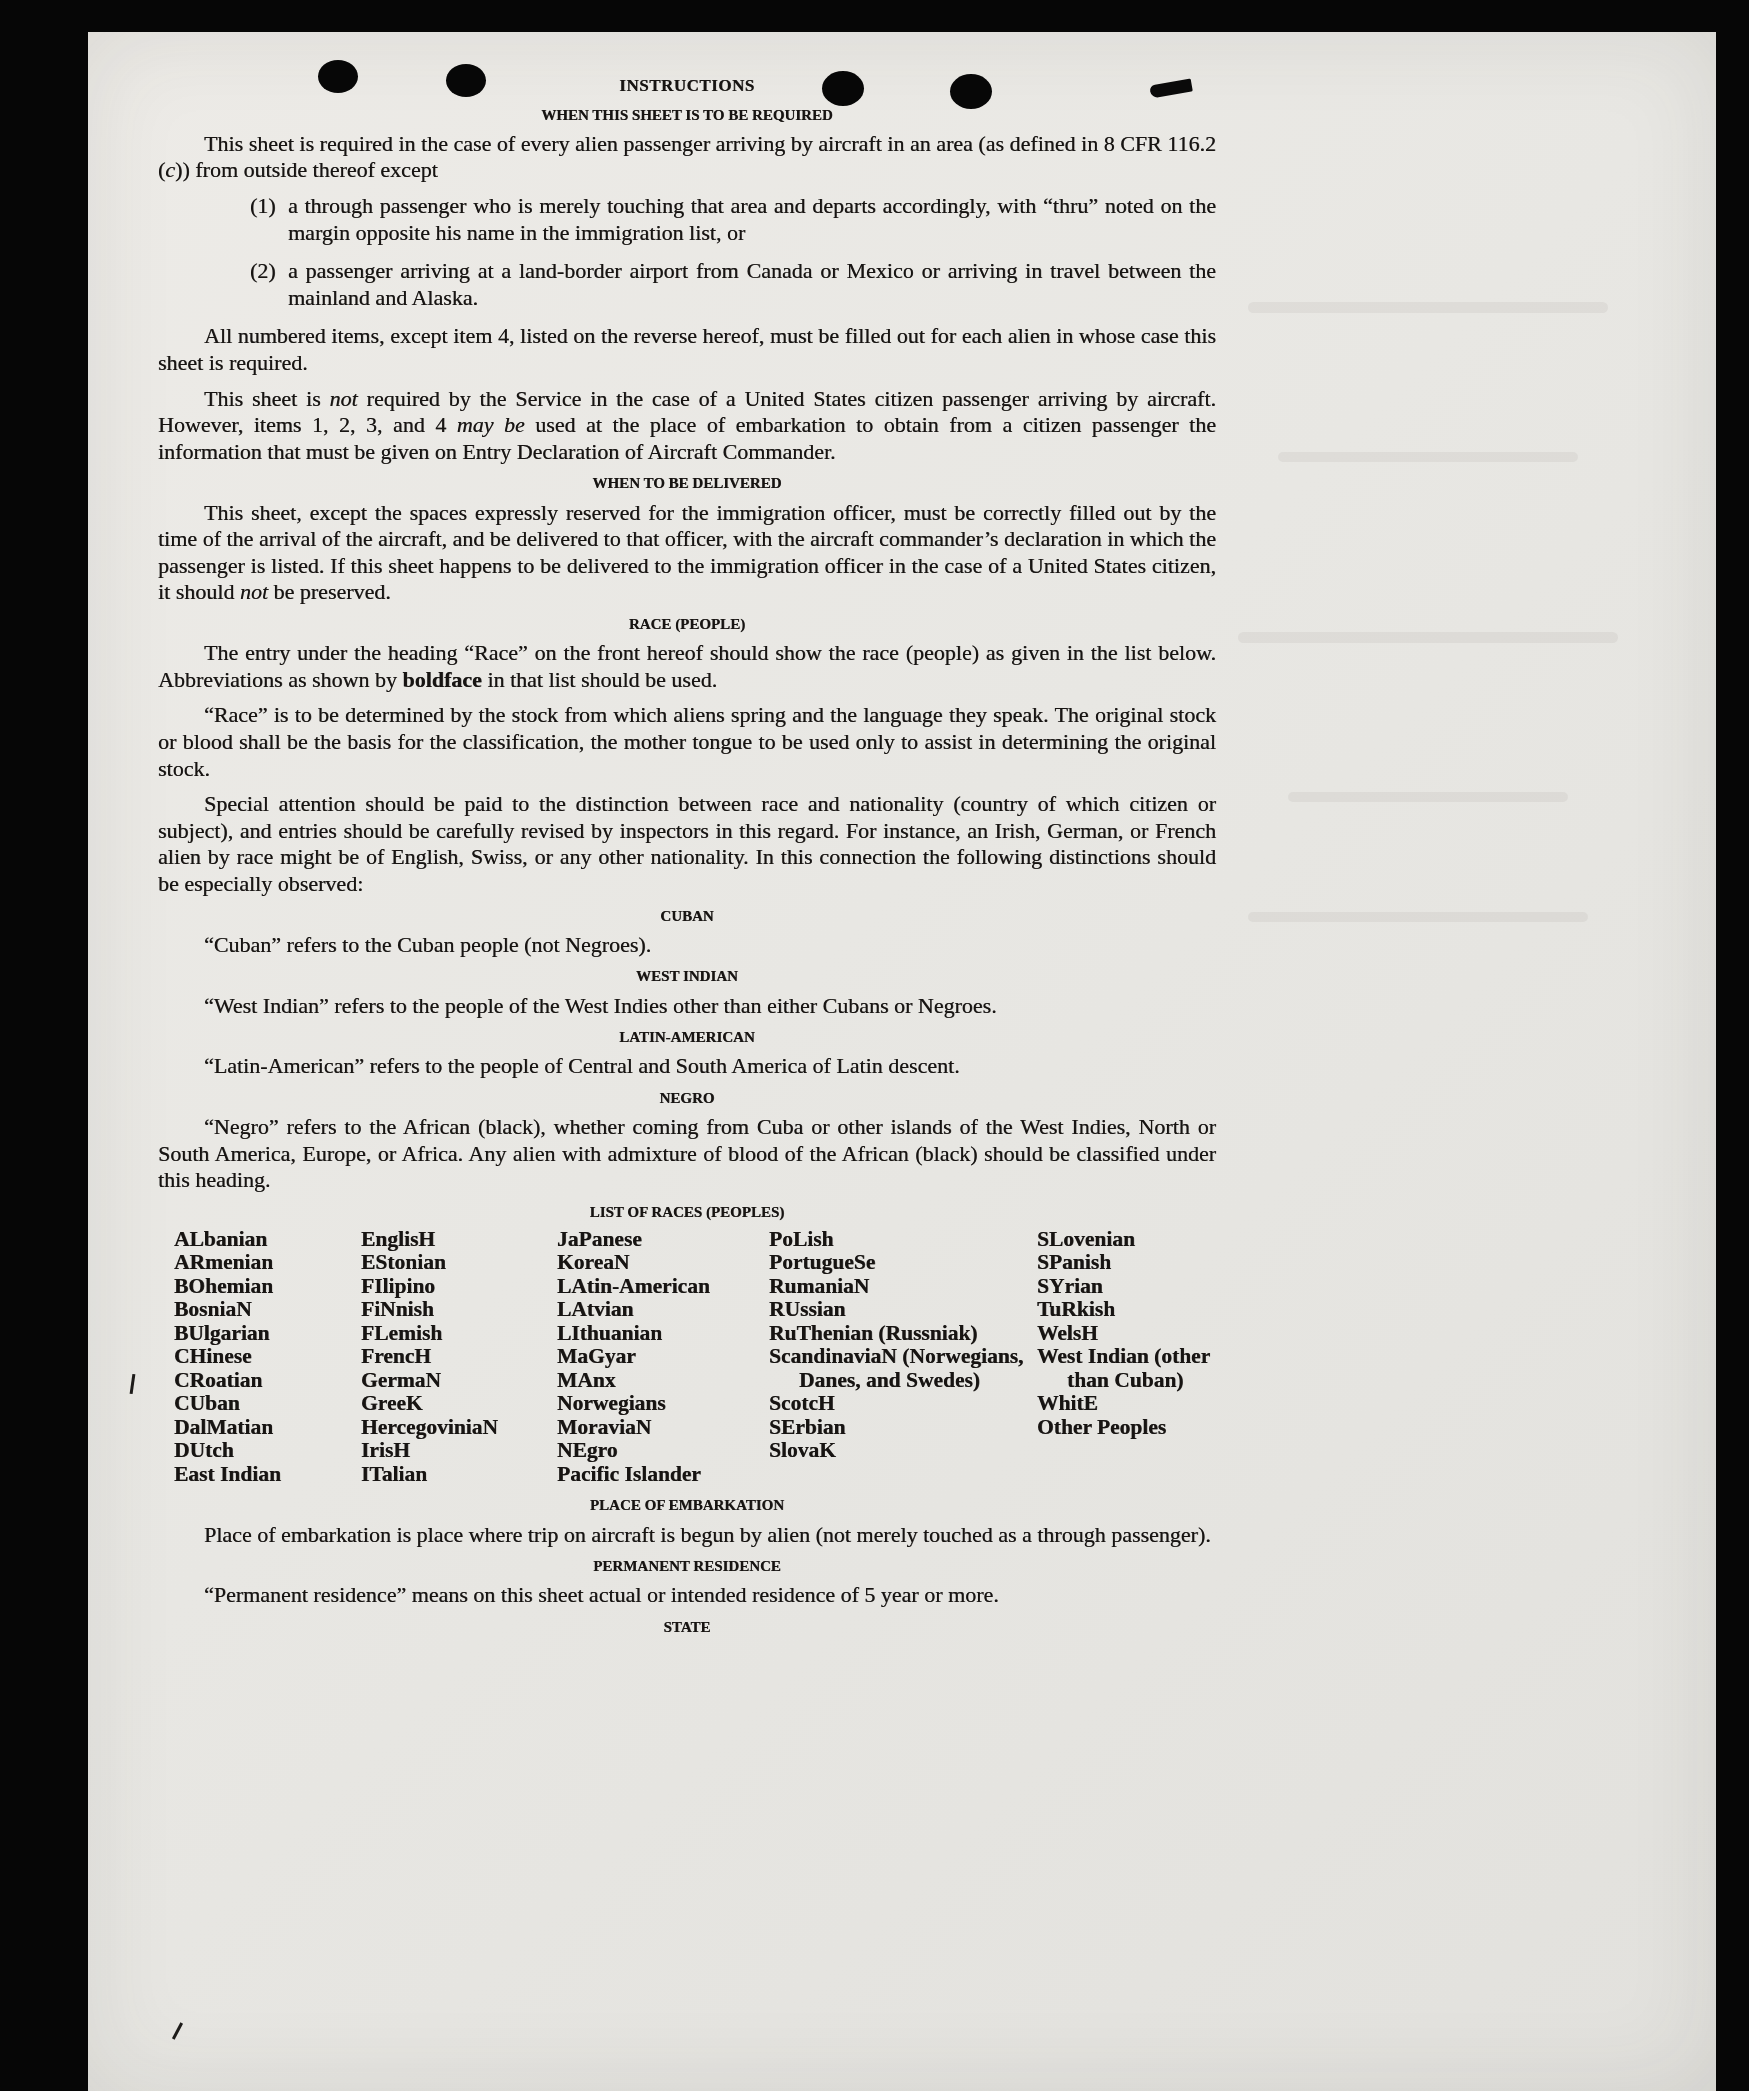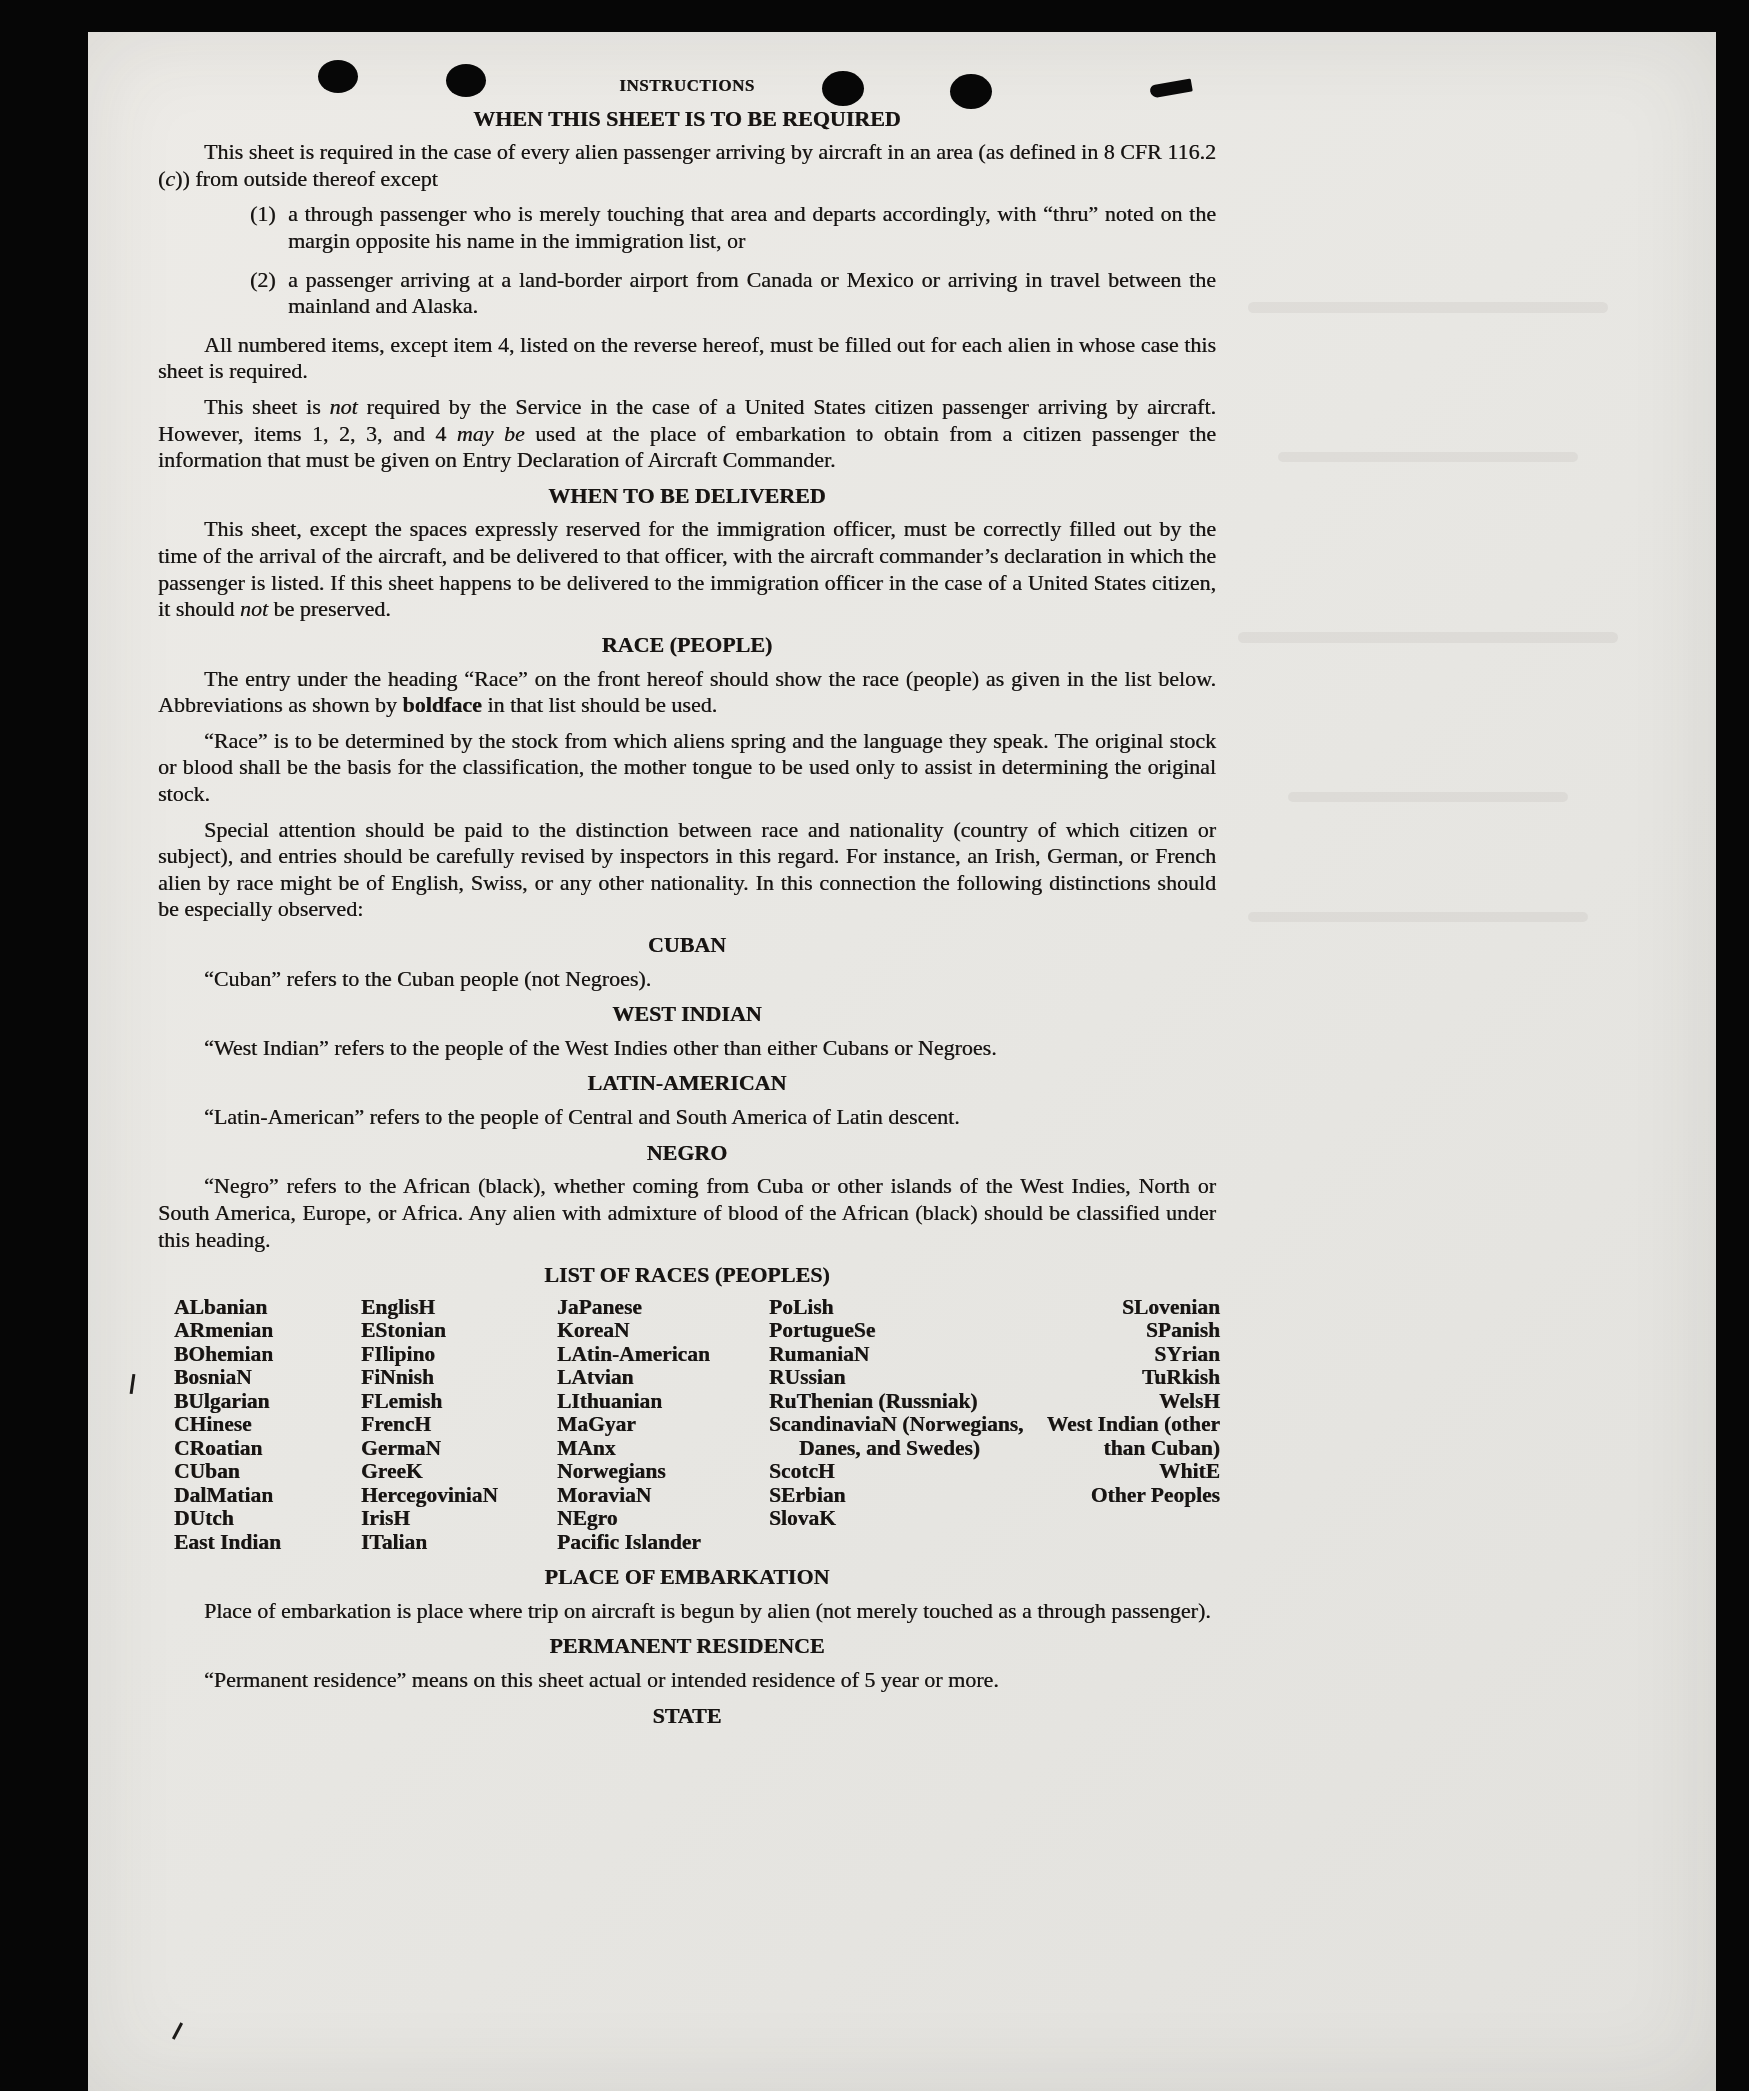--- a/index.html
+++ b/index.html
@@ -17,32 +17,32 @@
   }
   .hole { position: absolute; background: #070707; border-radius: 50%; z-index: 5; }
   .content {
     position: absolute; left: 70px; top: 44px; width: 1058px;
     color: #171412;
     font-family: "Liberation Serif", "DejaVu Serif", serif;
     font-size: 22px; line-height: 1.21;
     text-shadow: 0.4px 0.2px 0 rgba(23,20,18,0.7);
   }
   .doc-title { text-align: center; font-weight: bold; font-size: 17px; letter-spacing: 0.5px; margin-bottom: 3px; }
-  .hd { text-align: center; font-weight: bold; font-size: 22px; margin: 9px 0 7px; }
+  .hd { text-align: center; font-weight: bold; font-size: 15px; margin: 9px 0 7px; }
   .para { text-align: justify; text-indent: 46px; margin: 0 0 9px 0; }
   .num-item { display: flex; padding-left: 92px; margin-bottom: 12px; text-align: justify; }
   .num-item .num { flex: 0 0 38px; }
   .num-item .txt { flex: 1; }
   .race-grid { display: flex; margin: 4px 16px 10px; }
   .race-col { flex: 0 0 auto; }
   .race-col.c1 { width: 187px; }
   .race-col.c2 { width: 196px; }
   .race-col.c3 { width: 212px; }
   .race-col.c4 { width: 268px; }
-  .race-col.c5 { width: 195px; text-align: right; }
+  .race-col.c5 { width: 195px; }
   .race-item {
     font-weight: bold; font-size: 21.5px; line-height: 23.5px;
     padding-left: 30px; text-indent: -30px; padding-right: 12px;
   }
   .ink-mark { position: absolute; background: #0a0a0a; z-index: 6; }
   .speck { position: absolute; background: #1d1b19; z-index: 6; }
   .smudge { position: absolute; background: #76736a; opacity: 0.09; border-radius: 6px; z-index: 2; }
   .seg-i { font-style: italic; }
   .seg-b { font-weight: bold; }
 </style>

